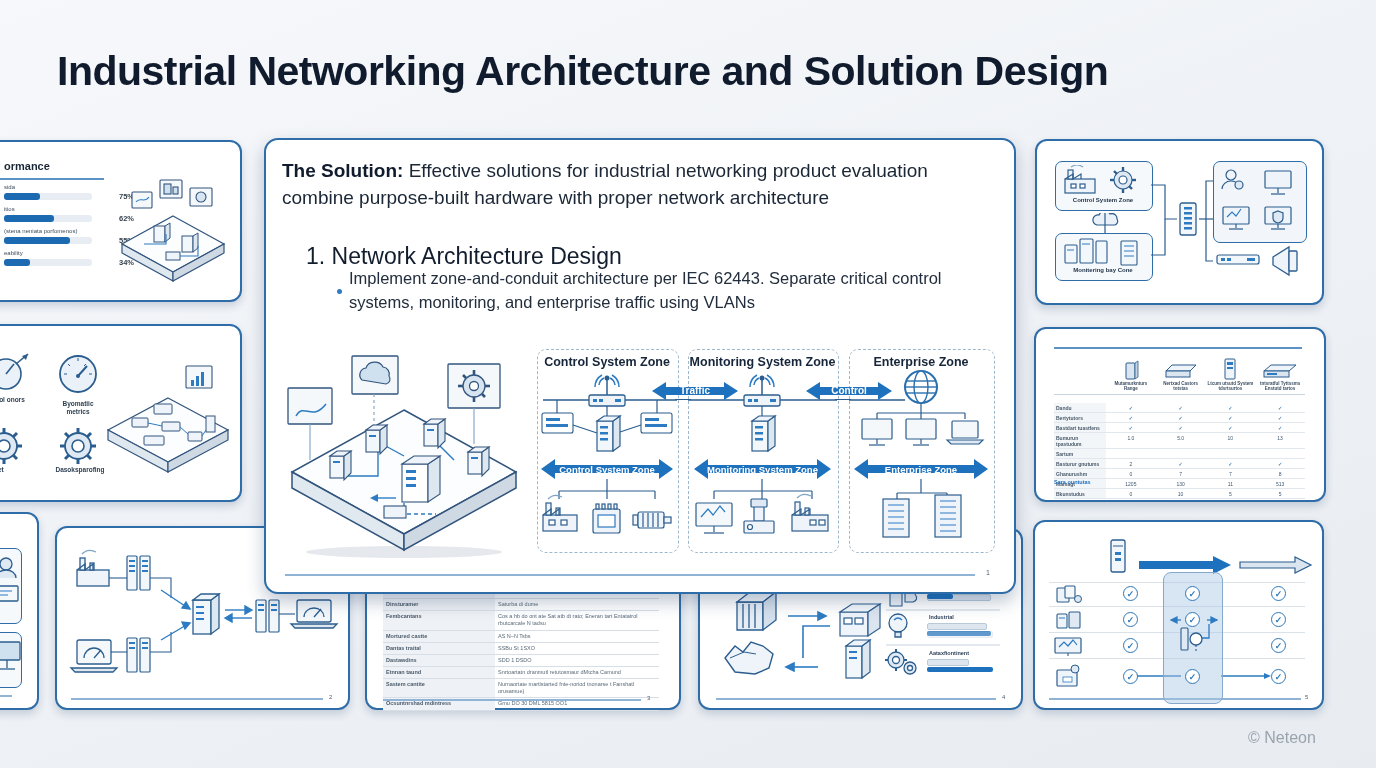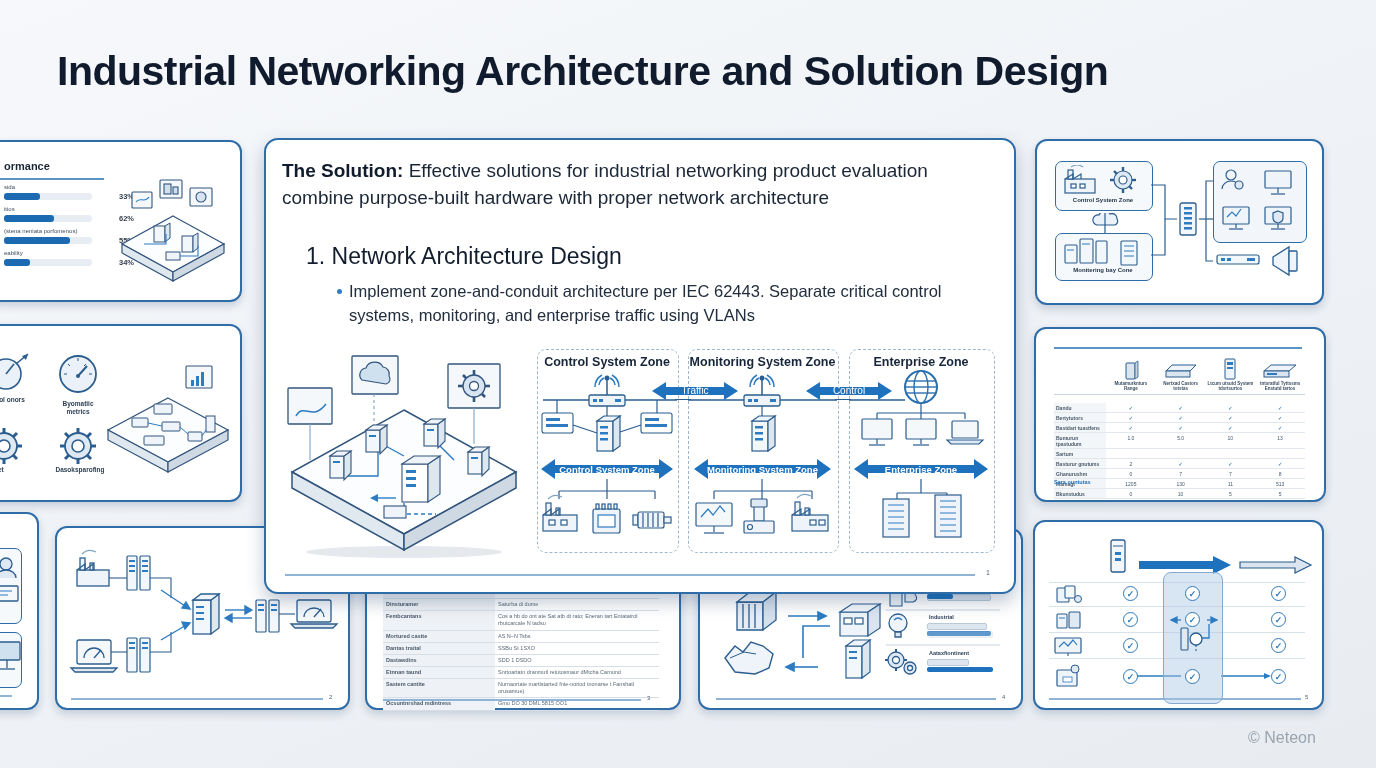--- a/index.html
+++ b/index.html
@@ -22,21 +22,21 @@
     font-size:41px;font-weight:800;color:#101b2d;letter-spacing:-.5px;white-space:nowrap;
   }
   .intro{font-size:19px;line-height:1.42;color:#1b2736}
   .intro b{color:#101b2d}
   .sec-h{font-size:23px;font-weight:400;color:#121d2e}
   .bullet-dot{width:5px;height:5px;border-radius:50%;background:#2e7cc3}
   .bullet-t{font-size:16.5px;line-height:1.45;color:#222e3d}
   .zone-box{position:absolute;border:1.6px dashed #9db8cd;border-radius:9px;background:#fff;z-index:31}
   .zone-title{position:absolute;font-size:12.5px;font-weight:800;color:#16253a;text-align:center;z-index:33}
   .banner-t{position:absolute;font-size:9.5px;font-weight:700;color:#fff;text-align:center;z-index:34}
-  .traffic-t{position:absolute;font-size:10px;font-weight:400;color:#fff;text-align:center;z-index:36}
+  .traffic-t{position:absolute;font-size:10px;font-weight:700;color:#fff;text-align:center;z-index:36}
   .zsvg{position:absolute;z-index:32}
   .gapline{position:absolute;height:1.4px;background:#2b5d8e;z-index:29}
   
   .pf-row{position:relative;height:22px}
   .pf-lab{font-size:6px;color:#3c4c5c;white-space:nowrap;overflow:hidden}
   .pf-track{position:absolute;left:0;top:9px;width:88px;height:7px;background:#e8edf3;border-radius:3px}
   .pf-track i{position:absolute;left:0;top:0;bottom:0;background:#1b6ab2;border-radius:3px;display:block}
   .pf-pct{position:absolute;right:0;top:8px;font-size:7.5px;font-weight:700;color:#333f4d}
   
   .m-lab{font-size:6.5px;font-weight:700;color:#2e3f52;text-align:center;line-height:1.25}
@@ -72,21 +72,21 @@
 <div class="card side" style="left:-28px;top:140px;width:266px;height:158px">
   <div class="abs" style="left:30px;top:18px;font-size:11px;font-weight:800;color:#1a2736">ormance</div>
   <div class="abs" style="left:0;top:36px;width:130px;height:1.5px;background:#5b94c4"></div>
   <div class="abs" style="left:30px;top:42px;width:130px">
 
       <div class="pf-row">
         <div class="pf-lab">sida</div>
         <div class="pf-track">
           <i style="width: 36px;"></i>
         </div>
-        <div class="pf-pct">33%</div>
+        <div class="pf-pct">75%</div>
       </div>
 
       <div class="pf-row">
         <div class="pf-lab">itios</div>
         <div class="pf-track">
           <i style="width: 50px;"></i>
         </div>
         <div class="pf-pct">62%</div>
       </div>
 
@@ -721,21 +721,21 @@
   <div class="pgnum" style="left:270px;top:172px">5</div>
 </div>
 
 <div class="card main-card" style="left:264px;top:138px;width:748px;height:452px"></div>
 
 <div class="abs intro" style="left:282px;top:158px;width:718px;z-index:33">
   <b>The Solution:</b><span> Effective solutions for industrial networking product evaluation combine purpose-built hardware with proper network architecture</span>
 </div>
 <div class="abs sec-h" style="left:306px;top:243px;z-index:33">1. Network Architecture Design</div>
 <div class="abs bullet-dot" style="left:337px;top:289px;z-index:33"></div>
-<div class="abs bullet-t" style="left:349px;top:280px;width:645px;z-index:33">Implement zone-and-conduit architecture per IEC 62443. Separate critical control systems, monitoring, and enterprise traffic using VLANs</div>
+<div class="abs bullet-t" style="left:349px;top:267px;width:645px;z-index:33">Implement zone-and-conduit architecture per IEC 62443. Separate critical control systems, monitoring, and enterprise traffic using VLANs</div>
 
 <svg class="abs" style="left:278px;top:348px;z-index:32" width="252" height="212" viewBox="0 0 252 212">
   <g stroke="#32557e" stroke-width="1.3" fill="#f4f8fb">
     <rect x="10" y="40" width="44" height="36" rx="1"></rect>
     <rect x="74" y="8" width="46" height="38" rx="1"></rect>
     <rect x="170" y="16" width="52" height="44" rx="1"></rect>
   </g>
   <path d="M18 68 c8,-14 16,6 30,-12" fill="none" stroke="#2d7bc2" stroke-width="1.5"></path>
   <path d="M84 32 a7 7 0 0 1 4 -12 a9 8 0 0 1 17 -1 a7 7 0 0 1 6 9 a5 5 0 0 1 -3 8 z" fill="#cfe0ef" stroke="#32557e" stroke-width="1.2"></path>
   <g stroke="#32557e" stroke-width="1.3" fill="#d8e5f1">

